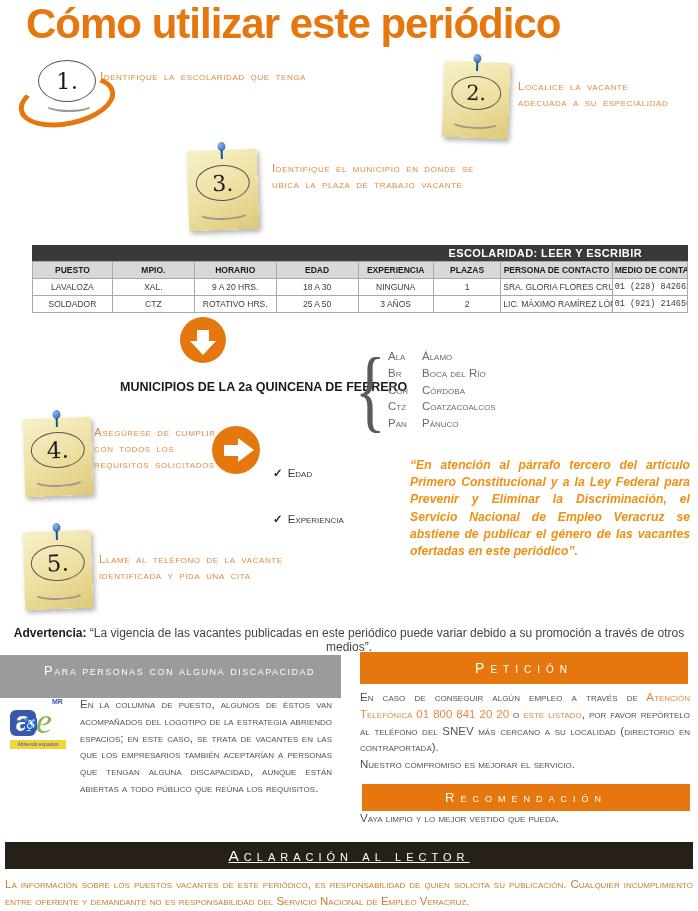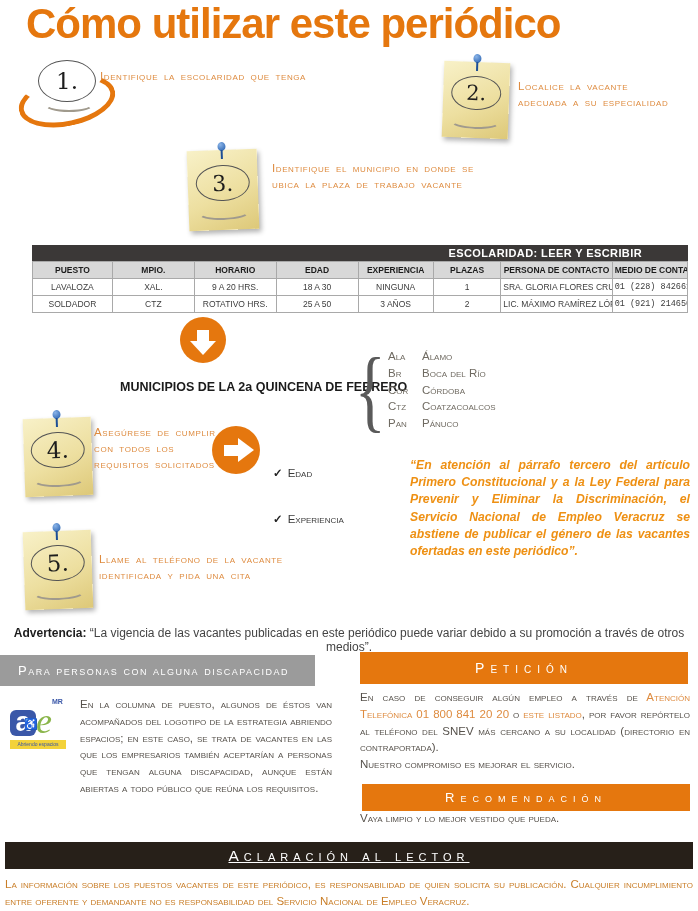--- a/index.html
+++ b/index.html
@@ -58,22 +58,22 @@
 
   .chk{font-size:11.5px;color:#3a3a3a;line-height:18px;margin-top:28px;}
   .chk .tick{font-weight:bold;color:#222;margin-right:5px;}
 
   #quote{left:410px;top:457px;width:280px;color:var(--quote);font-size:12.2px;font-weight:bold;
          font-style:italic;text-align:justify;line-height:17.2px;}
 
   #advert{left:0;top:626px;width:698px;text-align:center;font-size:12px;color:#444;}
   #advert b{color:#1d1d1d;}
 
-  .graybar{left:0;top:655px;width:297px;height:31px;background:var(--bar-gray);color:#fff;
-           font-size:13px;letter-spacing:1.5px;line-height:31px;padding-left:18px;}
+  .graybar{left:0;top:655px;width:297px;height:43px;background:var(--bar-gray);color:#fff;
+           font-size:13px;letter-spacing:1.5px;line-height:31px;padding-left:44px;}
   .orangebar{background:var(--accent);color:#fff;text-align:center;letter-spacing:6px;}
   #petbar{left:360px;top:652px;width:328px;height:32px;font-size:14px;line-height:32px;}
   #recbar{left:362px;top:784px;width:328px;height:27px;font-size:13px;line-height:27px;}
   #blackbar{left:5px;top:842px;width:688px;height:27px;background:var(--bar-black);color:#fff;
             text-align:center;font-size:15.5px;letter-spacing:5px;line-height:27px;text-decoration:underline;}
 
   .par{font-size:11.5px;color:var(--ink);text-align:justify;line-height:16.8px;}
   #discpar{left:80px;top:696px;width:252px;}
   #petpar{left:360px;top:689px;width:330px;}
   #petpar .hl{color:var(--accent-light);}

